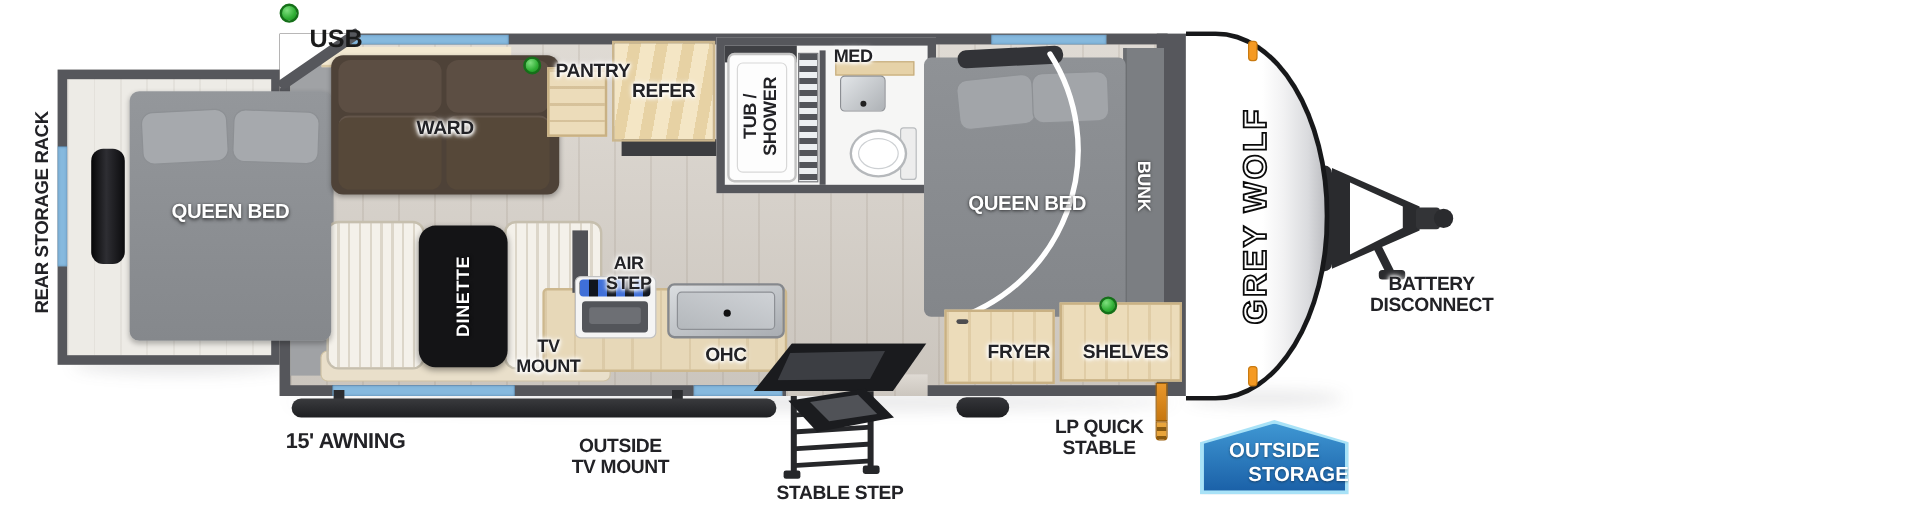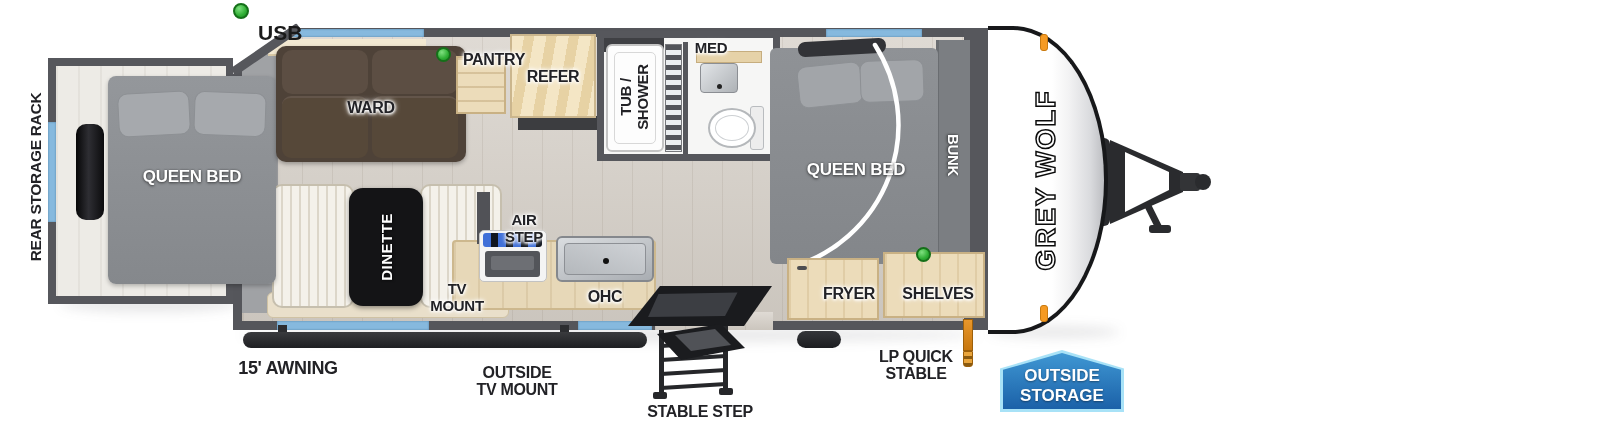--- a/index.html
+++ b/index.html
@@ -190,21 +190,21 @@
     <span>LP QUICK</span>
     <span>STABLE</span>
   </div>
 
   <div class="abs" style="left:1000px;top:350px;width:124px;height:62px;z-index:30;
               clip-path:polygon(0 30%,50% 0,100% 30%,100% 100%,0 100%);background:#a8e2f7;filter:drop-shadow(0 2px 3px rgba(0,0,0,.25));">
     <div class="abs" style="left:3px;top:3px;right:3px;bottom:3px;clip-path:polygon(0 30%,50% 0,100% 30%,100% 100%,0 100%);
                 background:linear-gradient(180deg,#3f97d3,#1b61a8);"></div>
     <div class="abs" style="left:0;top:16px;width:100%;text-align:center;color:#fff;font-weight:700;font-size:17px;line-height:20px;text-shadow:0 1px 2px rgba(0,0,0,.4);">
       <span style="display:block;">OUTSIDE</span>
-      <span style="display:block;">STORAGE</span>
+      <span style="display:block;text-align:right;">STORAGE</span>
     </div>
   </div>
 
   <div class="abs" style="left:988px;top:26px;width:120px;height:308px;z-index:25;box-sizing:border-box;
               border:4px solid #17181a;border-left:none;border-radius:0 95px 95px 0 / 0 154px 154px 0;
               background:linear-gradient(90deg,#ffffff 0 55%,#f2f2f3 70%,#dadbde 88%,#bdbec2 100%);"></div>
   <div class="abs" style="left:1040px;top:34px;width:8px;height:17px;background:#f59a23;border:1px solid #c97a10;border-radius:3px;box-sizing:border-box;z-index:27;"></div>
   <div class="abs" style="left:1040px;top:305px;width:8px;height:17px;background:#f59a23;border:1px solid #c97a10;border-radius:3px;box-sizing:border-box;z-index:27;"></div>
   <div class="abs" style="left:936px;top:165px;width:220px;height:30px;transform:rotate(-90deg);z-index:27;
               text-align:center;font-size:27px;font-weight:800;letter-spacing:2px;color:#fff;
@@ -212,17 +212,21 @@
 
   <svg class="abs" style="left:1095px;top:130px;z-index:24;" width="118" height="108" viewBox="0 0 118 108">
     <polygon points="15,10 88,42 88,62 15,94" fill="#2a2b2e"></polygon>
     <polygon points="30,22 74,42 74,60 30,82" fill="#ffffff"></polygon>
     <rect x="2" y="8" width="13" height="88" rx="6" fill="#2a2b2e"></rect>
     <line x1="52" y1="74" x2="64" y2="98" stroke="#2a2b2e" stroke-width="7"></line>
     <rect x="54" y="95" width="22" height="8" rx="3" fill="#2a2b2e"></rect>
     <rect x="85" y="43" width="20" height="18" rx="3" fill="#333437"></rect>
     <circle cx="108" cy="52" r="8" fill="#2a2b2e"></circle>
   </svg>
+  <div class="lbl vstack" style="left:1193px;top:246px;font-size:16px;">
+    <span>BATTERY</span>
+    <span>DISCONNECT</span>
+  </div>
 
   <div class="abs usb-dot" style="left:233px;top:3px;width:16px;height:16px;"></div>
   <div class="abs" style="left:258px;top:1px;font-size:21px;font-weight:600;color:#1a1a1a;z-index:40;margin-top:20px;">USB</div>
 
 </div>
 
 </body></html>

